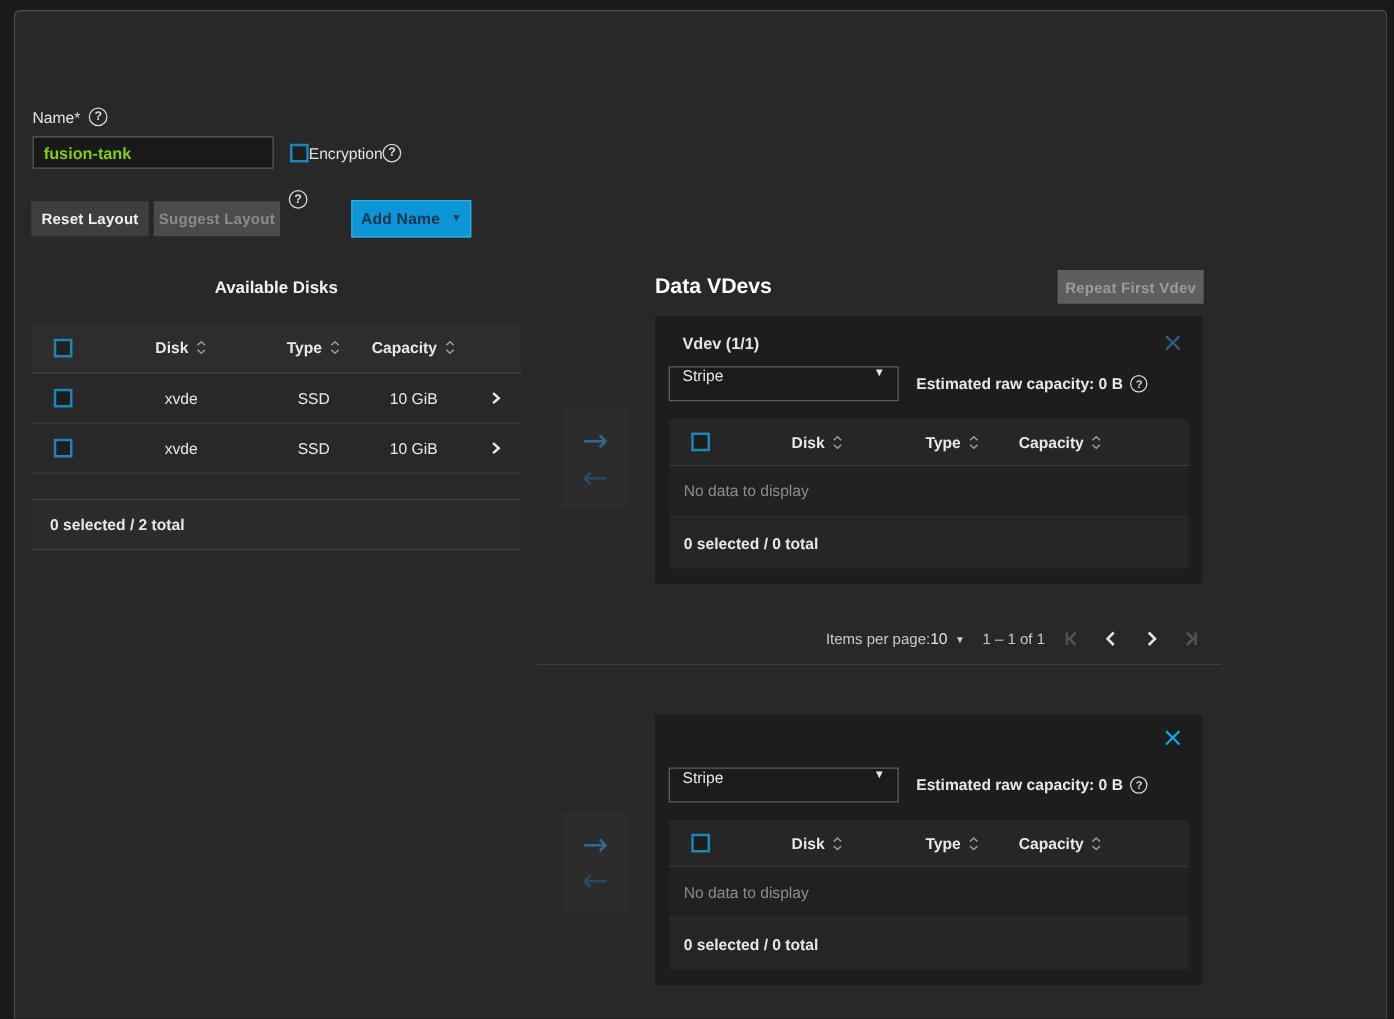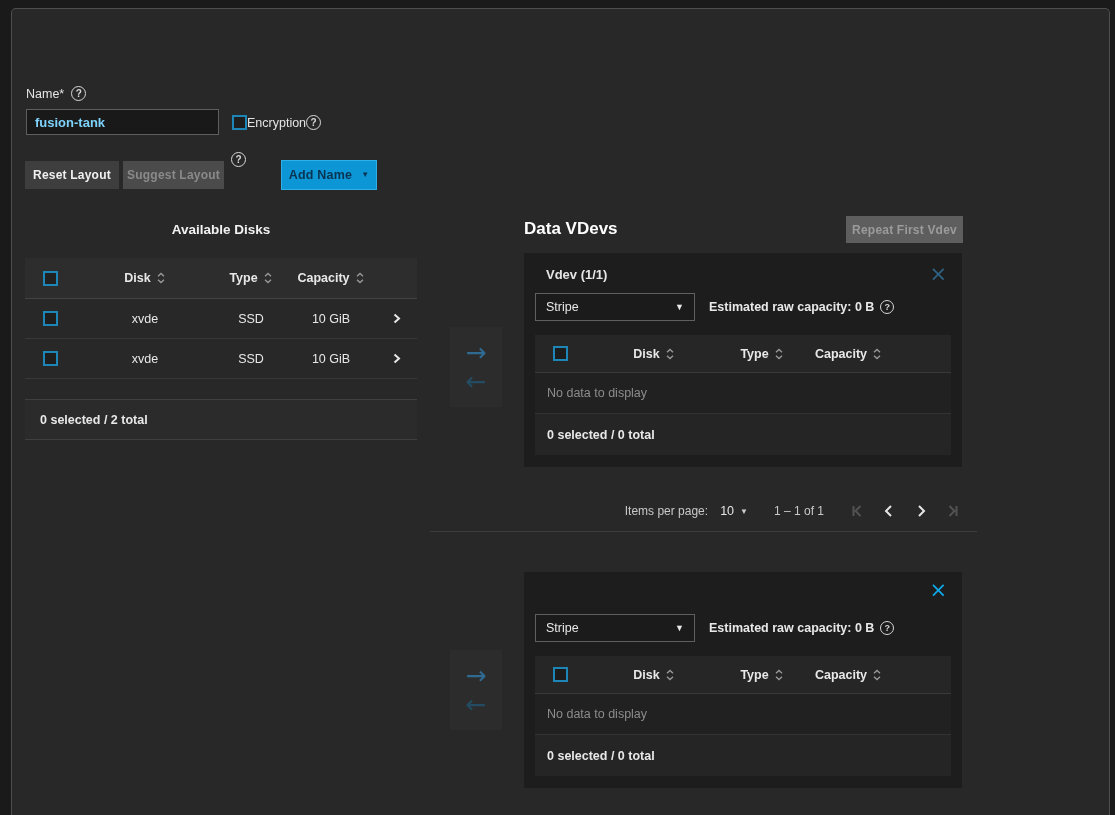--- a/index.html
+++ b/index.html
@@ -18,21 +18,21 @@
   .abs { position:absolute; }
   .lbl { font-size:12.5px; color:#e4e4e4; }
   .row-flex { display:flex; align-items:center; }
 
   .help { display:inline-flex; width:15px; height:15px; border:1.4px solid #d8d8d8;
           border-radius:50%; align-items:center; justify-content:center;
           font-size:10px; font-weight:bold; color:#d8d8d8; line-height:1; }
   .help.sm { width:14px; height:14px; font-size:9px; }
 
   .txtin { width:193px; height:26px; background:#191919; border:1px solid #5e5e5e;
-           color:#7dd3fc; font-size:13px; font-weight:bold; padding:0 8px;
+           color:#84cc16; font-size:13px; font-weight:bold; padding:0 8px;
            font-family:"Liberation Sans","DejaVu Sans",sans-serif; }
 
   .cb { display:inline-block; width:15px; height:15px; border:2px solid #1d86b6;
         background:rgba(0,0,0,.25); flex:0 0 auto; }
 
   .btn { display:inline-flex; align-items:center; justify-content:center;
          font-size:12px; font-weight:bold; border:none; cursor:pointer;
          font-family:"Liberation Sans","DejaVu Sans",sans-serif; letter-spacing:.2px; }
   .btn-gray   { background:#3e3e3e; color:#f0f0f0; }
   .btn-disab  { background:#4b4b4b; color:#8a8a8a; }
@@ -63,36 +63,36 @@
 
   
   .vcard { width:438px; background:#1d1d1d; padding:0 11px 12px 11px; }
   .card-head { height:38px; display:flex; align-items:center; justify-content:space-between; padding-top:5px; }
   .card-title { font-size:13px; font-weight:bold; color:#e5e5e5; padding-left:11px; }
   .xclose { font-size:21px; font-weight:400; line-height:1; padding-right:4px; cursor:pointer;
             font-family:"DejaVu Sans",sans-serif; }
   .x-muted  { color:#2f6283; }
   .x-bright { color:#0fa8e8; }
   .select-row { display:flex; align-items:center; gap:14px; margin-top:2px; }
-  .select { width:160px; height:28px; background:#1b1b1b; border:1px solid #5f5f5f;
-            display:flex; align-items:center; justify-content:space-between;
+  .select { width:184px; height:28px; background:#1b1b1b; border:1px solid #5f5f5f;
+            display:flex; align-items:flex-start; justify-content:space-between;
             padding:0 10px; font-size:12.5px; cursor:pointer; }
   .select .caret { font-size:9px; color:#e8e8e8; }
   .est { display:flex; align-items:center; gap:6px; font-size:12.5px; font-weight:bold; }
 
   .vtable { margin-top:14px; font-size:12.5px; }
   .vthead { display:grid; grid-template-columns:50px 138px 78px 95px 55px; align-items:center;
             height:38px; background:#262626; border-bottom:1px solid #3a3a3a; font-weight:bold; }
   .vnodata { height:41px; display:flex; align-items:center; padding-left:12px;
              color:#8c8c8c; background:#212121; border-bottom:1px solid #333333; }
   .vfoot { height:41px; display:flex; align-items:center; padding-left:12px;
            font-weight:bold; background:#252525; }
 
   
-  .pag { display:flex; align-items:center; justify-content:flex-end; gap:12px;
+  .pag { display:flex; align-items:center; justify-content:flex-end; gap:0;
          font-size:12px; color:#c9c9c9; height:32px; }
   .pag .val { font-size:12.5px; color:#e4e4e4; }
   .pag-caret { font-size:8px; color:#cdcdcd; margin-left:2px; }
   .navicons { display:flex; align-items:center; gap:14px; margin-left:12px; }
   .nico { cursor:pointer; display:inline-flex; }
 
   .hdiv { height:1px; background:#3d3d3d; }
 
   .sort-icon { display:inline-flex; }
 </style>

